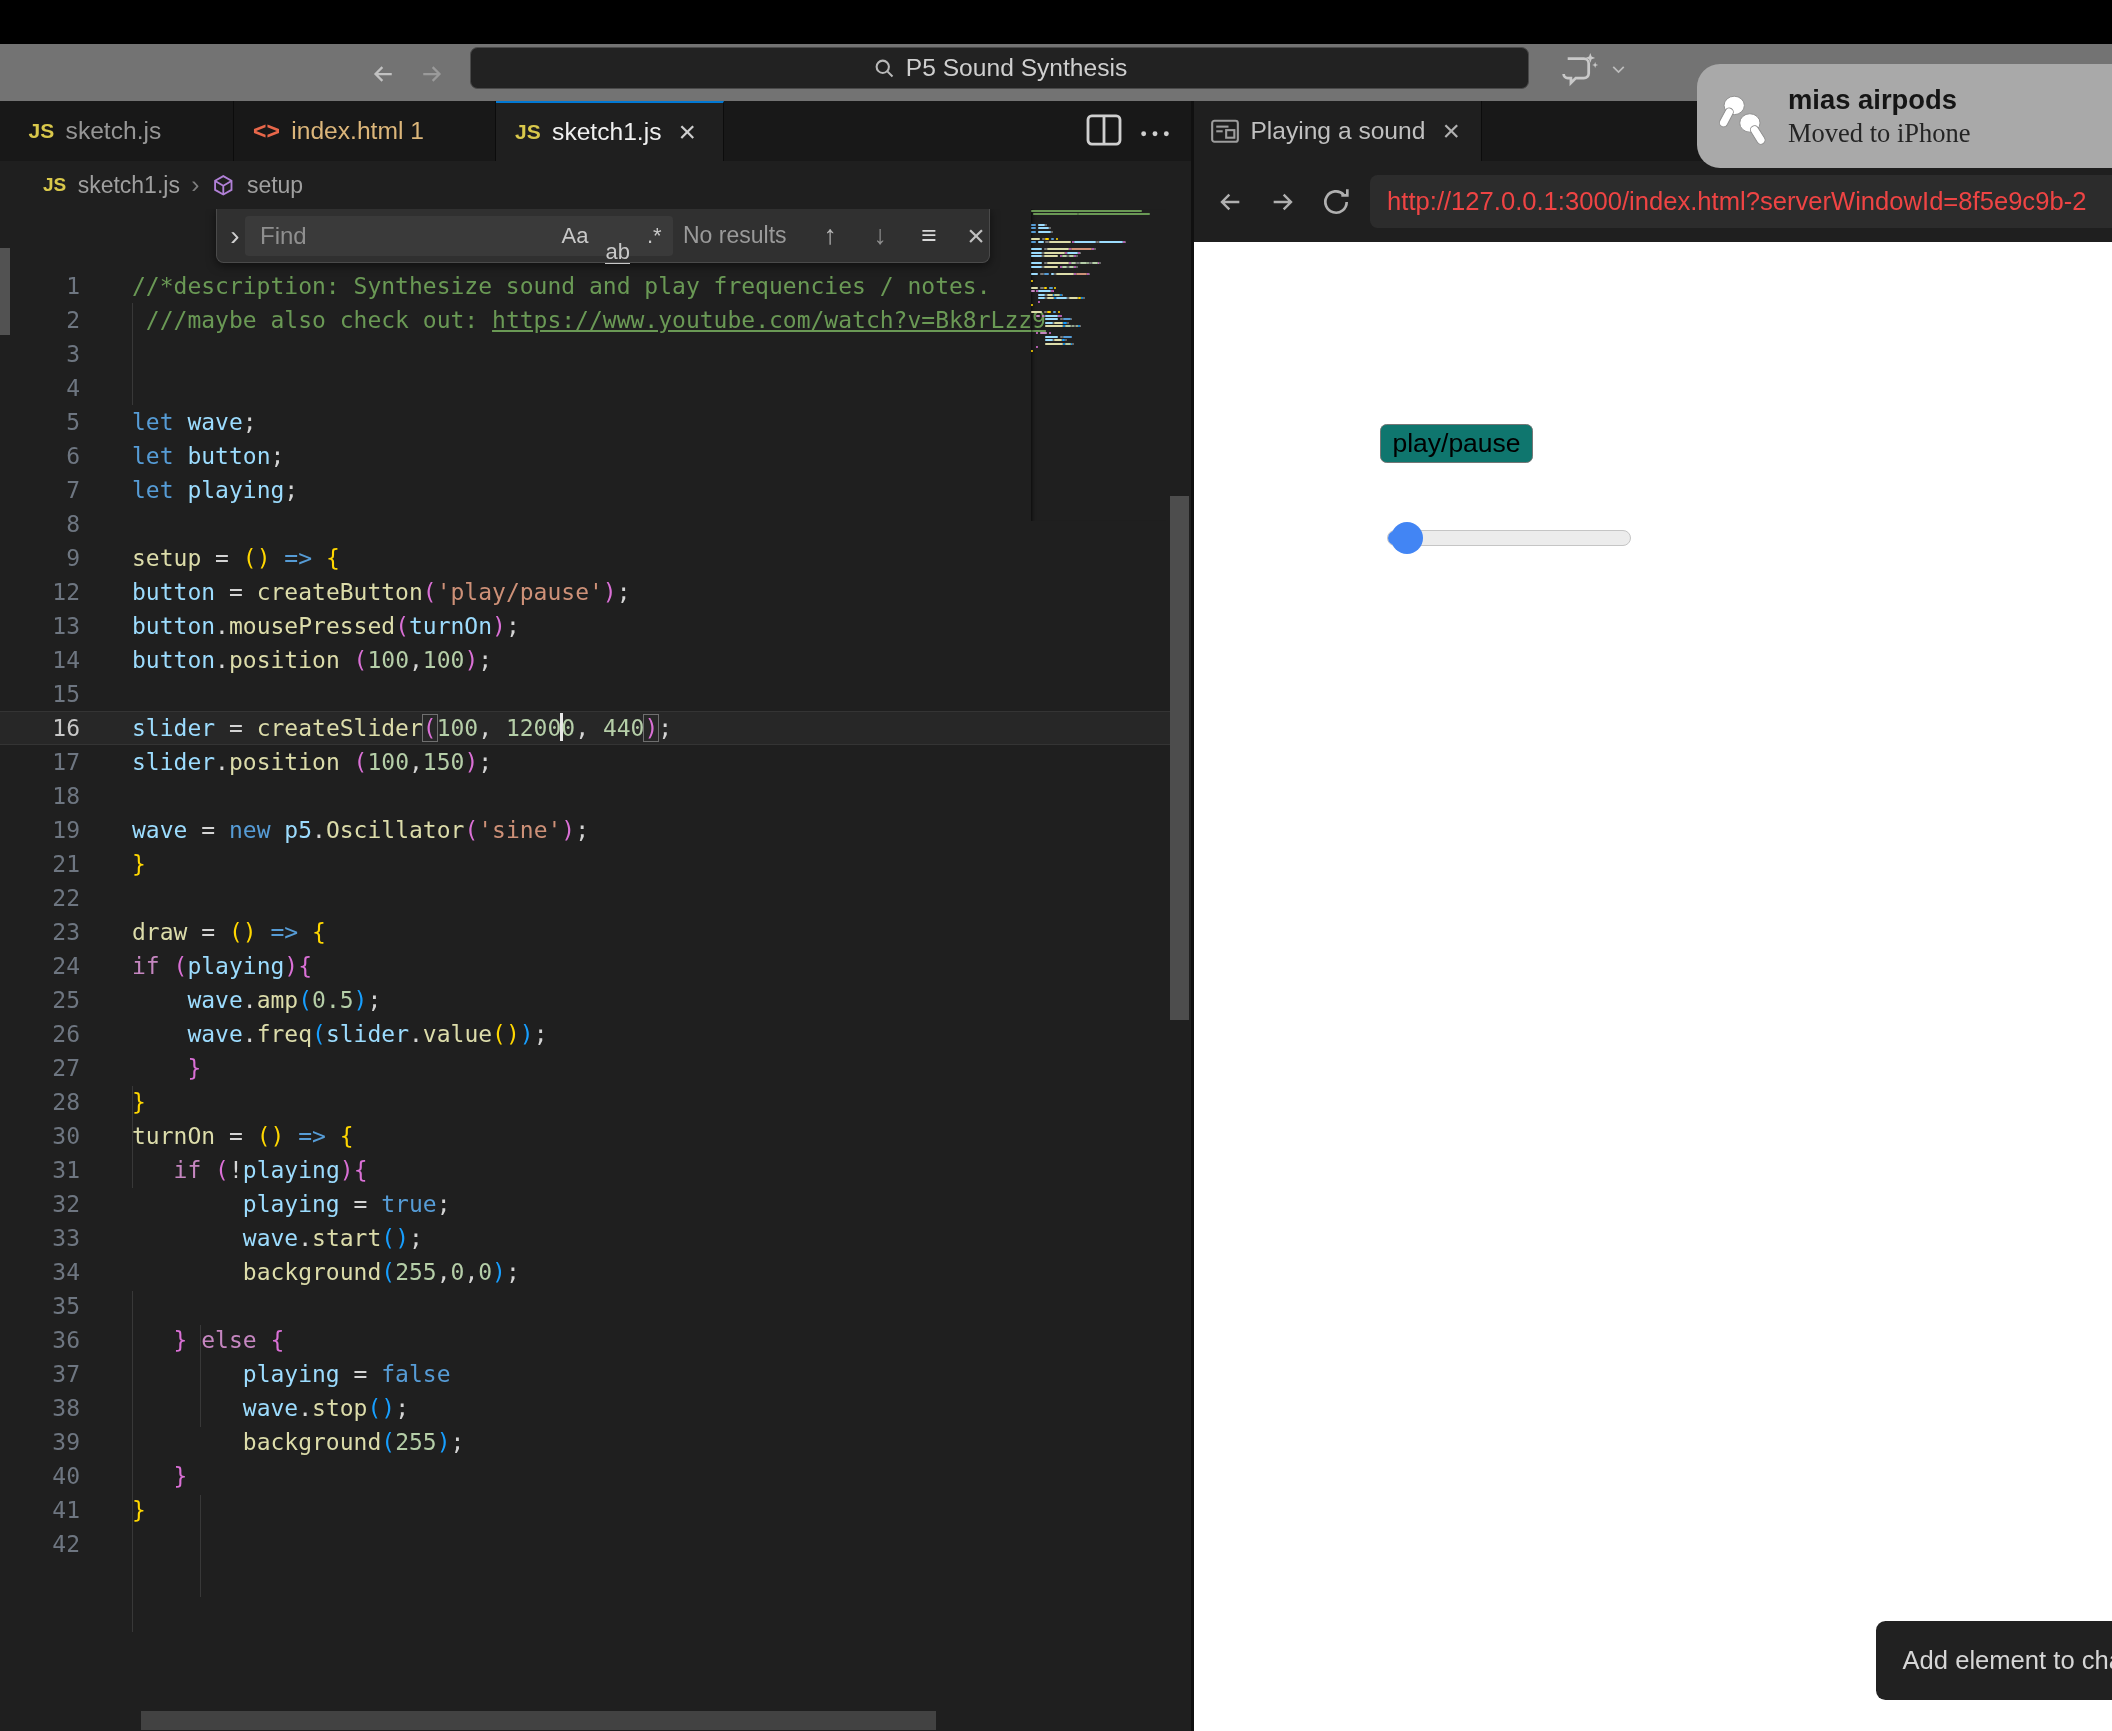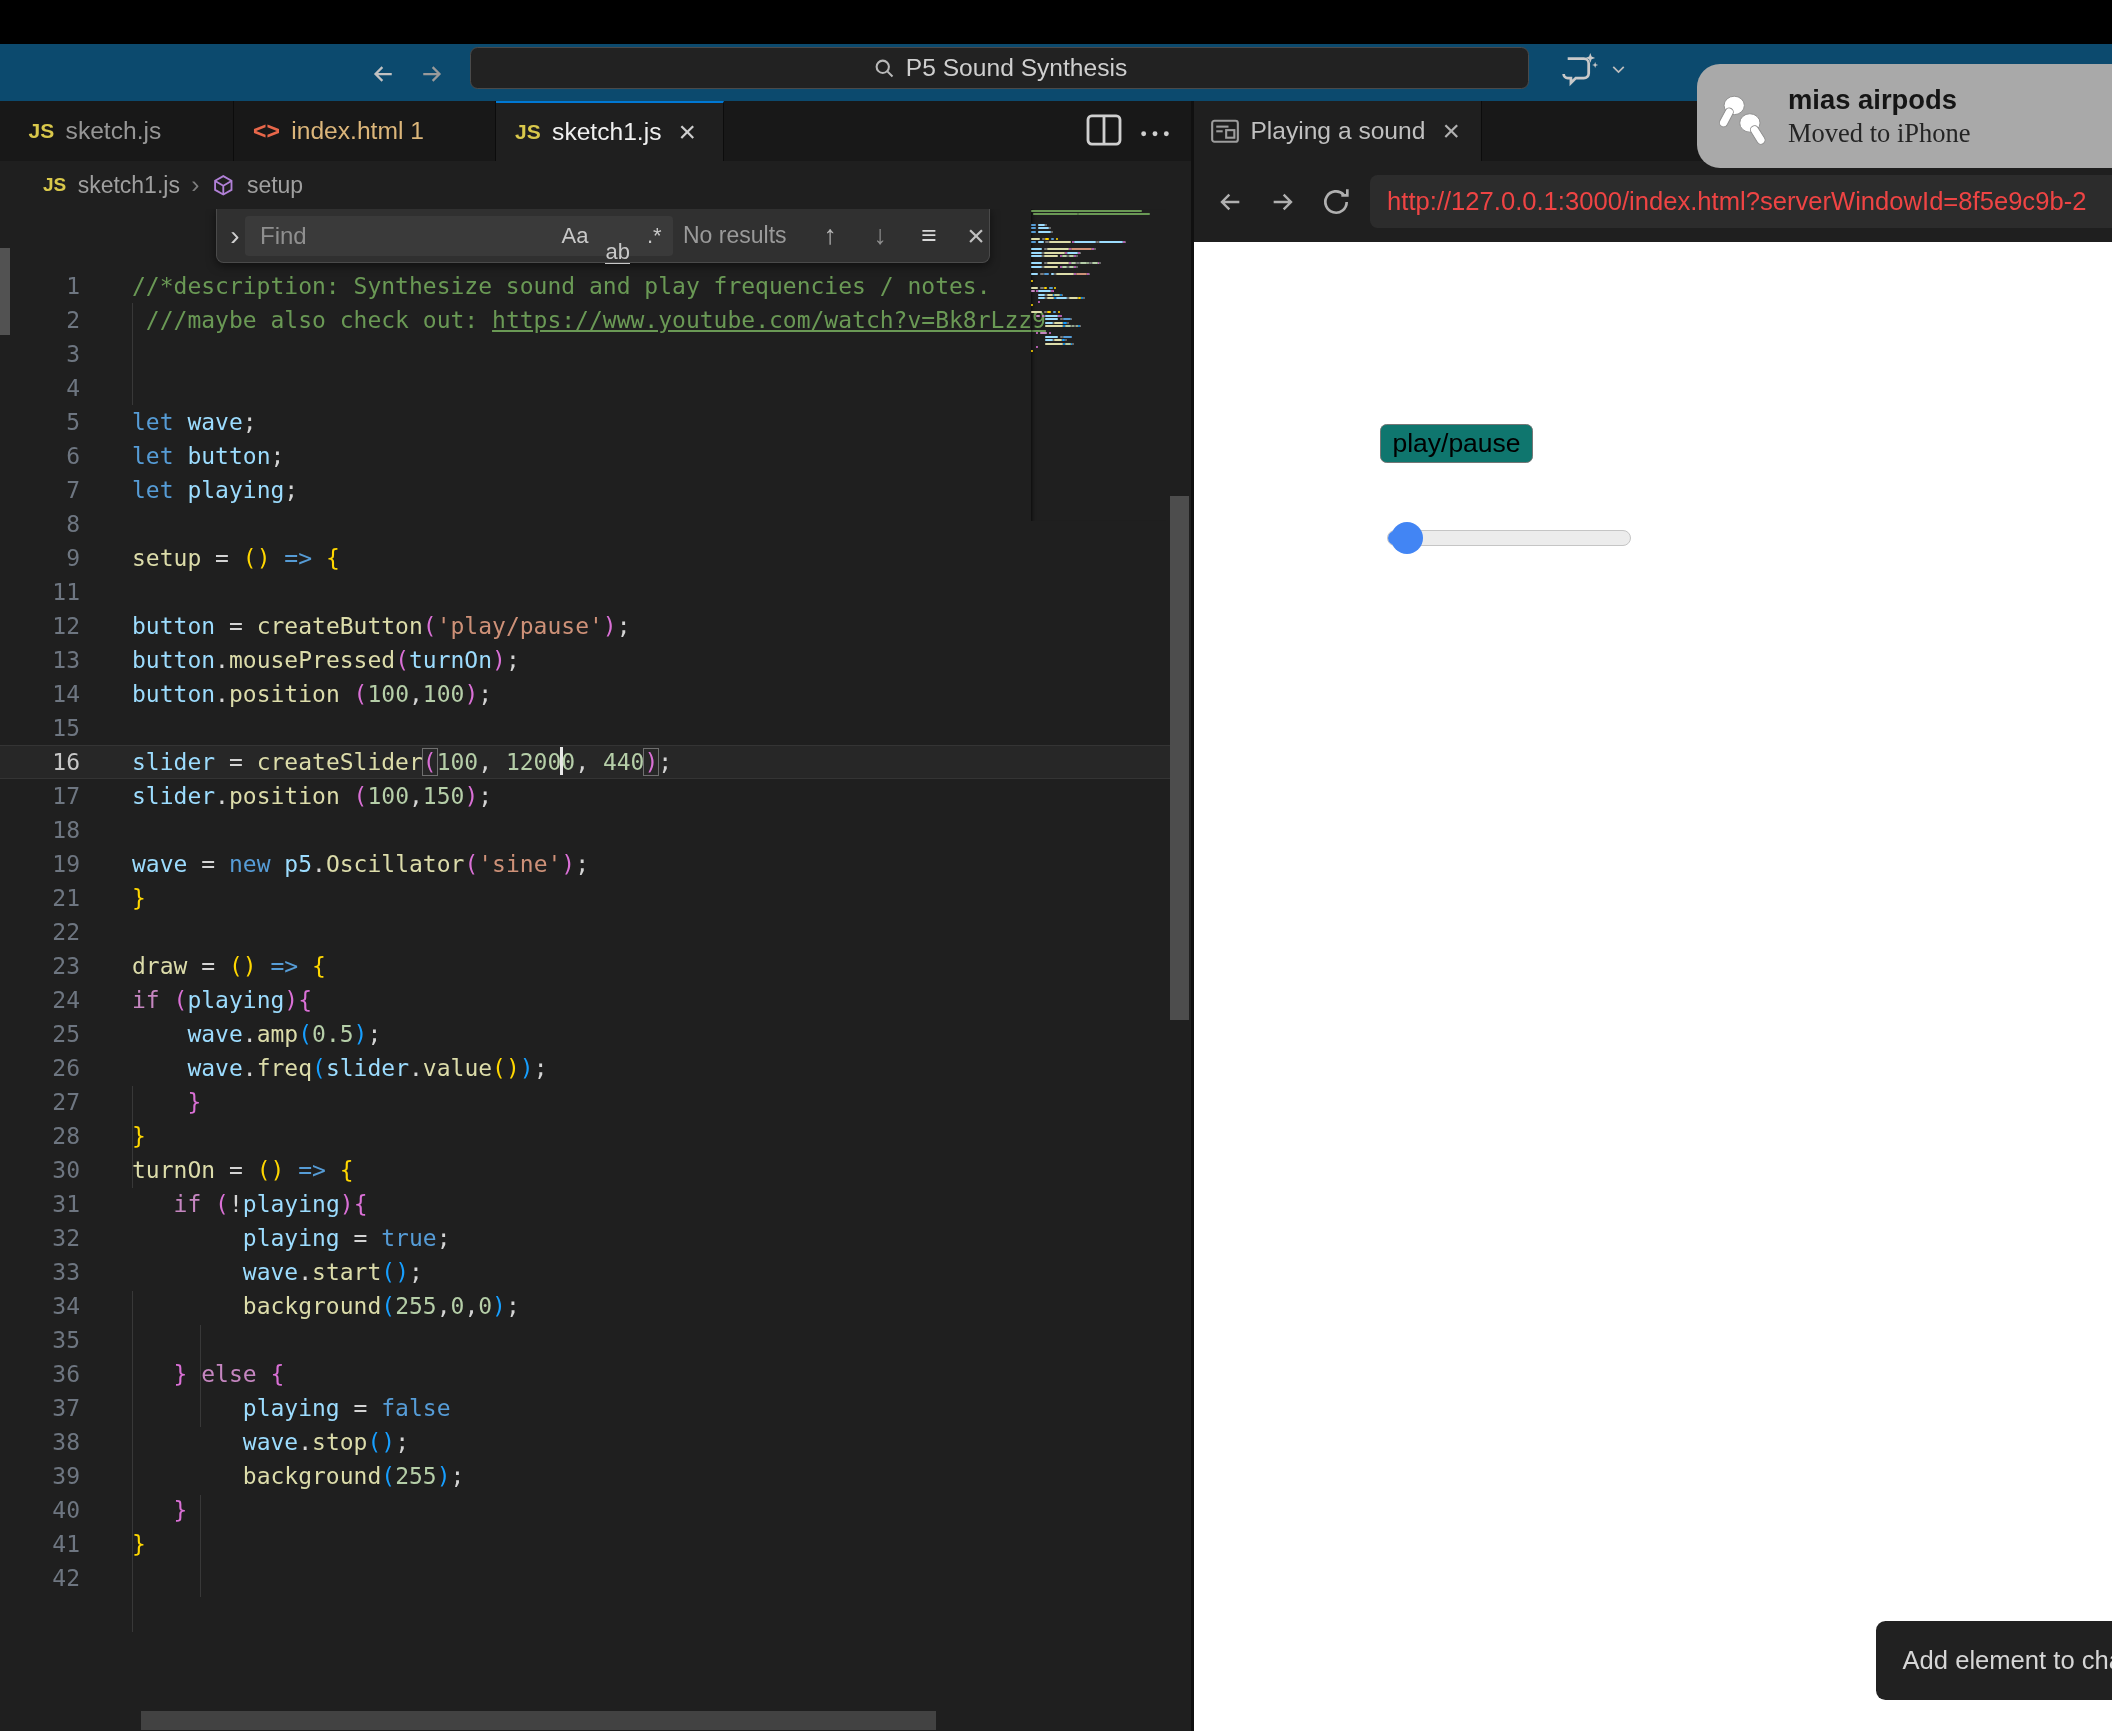--- a/index.html
+++ b/index.html
@@ -1,21 +1,21 @@
 <!DOCTYPE html>
 <html style="font-size:15px"><head>
 <meta charset="utf-8">
 <style>
   html,body{margin:0;padding:0;}
   body{width:2112px;height:1732px;background:#1f1f1f;overflow:hidden;position:relative;
        font-family:"Liberation Sans","DejaVu Sans",sans-serif;-webkit-font-smoothing:antialiased;}
   .abs{position:absolute;}
   
   #top-black{left:0;top:0;width:2112px;height:44px;background:#000;}
-  #titlebar{left:0;top:44px;width:2112px;height:58px;background:#0c4a6e;}
+  #titlebar{left:0;top:44px;width:2112px;height:58px;background:#737373;}
   .tb-arrow{top:11.4px;width:38px;height:38px;display:flex;align-items:center;justify-content:center;}
   #cmd-center{left:470px;top:2.8px;width:1057px;height:40px;background:#222;border:0.9px solid #4a4a4a;
       border-radius:7.6px;display:flex;align-items:center;justify-content:center;gap:9.5px;color:#cfcfcf;font-size:24.6px;}
   #copilot{left:1558px;top:5.7px;display:flex;align-items:center;gap:7.6px;}
   
   #tabbar{left:0;top:101px;width:2112px;height:60px;background:#181818;}
   .tab{position:absolute;top:0;height:60px;display:flex;align-items:center;gap:11.4px;padding:0 19px;
        box-sizing:border-box;border-right:0.9px solid #0c0c0c;font-size:24.6px;color:#969696;}
   .tab.active{background:#1f1f1f;border-top:2.8px solid #0078d4;color:#f0f0f0;}
   .js-badge{color:#d9c84b;font-weight:bold;font-size:21px;}
@@ -201,24 +201,20 @@
       </div>
       <div class="cl">
         <span class="ln">8</span>
         <span class="cd"></span>
       </div>
       <div class="cl">
         <span class="ln">9</span>
         <span class="cd"><span class="tk-f">setup</span><span class="tk-p"> = </span><span class="tk-b1">()</span><span class="tk-p"> </span><span class="tk-k">=&gt;</span><span class="tk-p"> </span><span class="tk-b1">{</span></span>
       </div>
       <div class="cl">
-        <span class="ln">11</span>
-        <span class="cd"></span>
-      </div>
-      <div class="cl">
         <span class="ln">12</span>
         <span class="cd"><span class="tk-v">button</span><span class="tk-p"> = </span><span class="tk-f">createButton</span><span class="tk-b2">(</span><span class="tk-s">'play/pause'</span><span class="tk-b2">)</span><span class="tk-p">;</span></span>
       </div>
       <div class="cl">
         <span class="ln">13</span>
         <span class="cd"><span class="tk-v">button</span><span class="tk-p">.</span><span class="tk-f">mousePressed</span><span class="tk-b2">(</span><span class="tk-v">turnOn</span><span class="tk-b2">)</span><span class="tk-p">;</span></span>
       </div>
       <div class="cl">
         <span class="ln">14</span>
         <span class="cd"><span class="tk-v">button</span><span class="tk-p">.</span><span class="tk-f">position</span><span class="tk-p"> </span><span class="tk-b2">(</span><span class="tk-n">100</span><span class="tk-p">,</span><span class="tk-n">100</span><span class="tk-b2">)</span><span class="tk-p">;</span></span>

